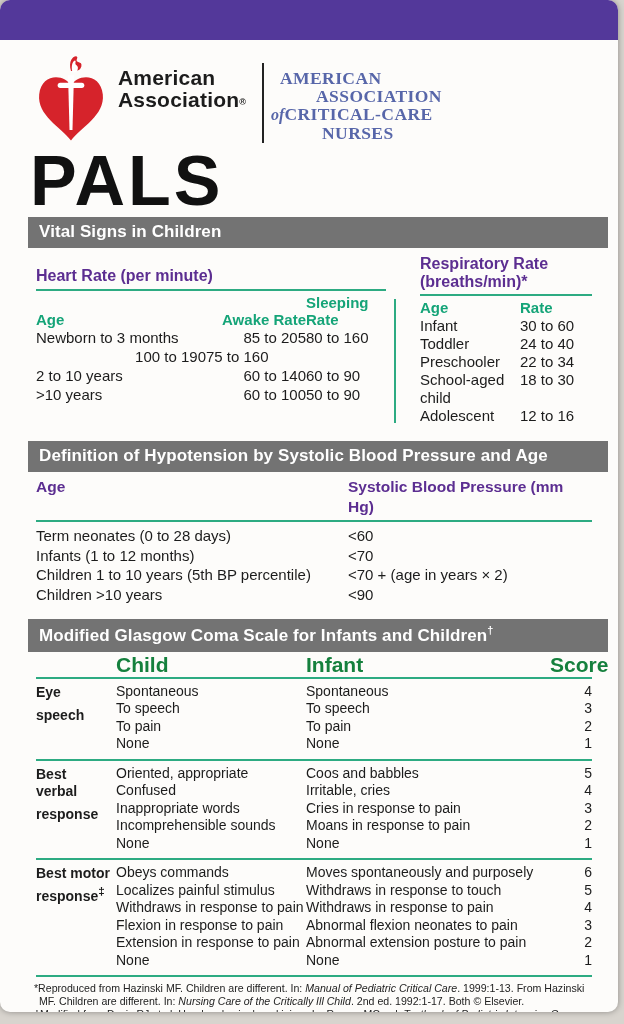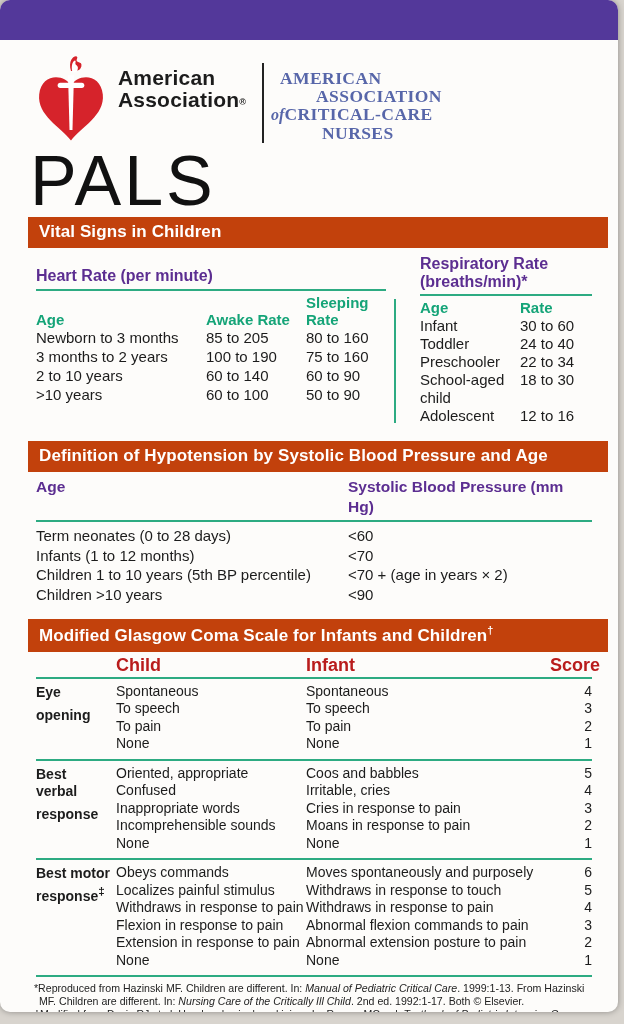--- a/index.html
+++ b/index.html
@@ -25,62 +25,62 @@
   .aha-mark { width: 74px; height: 92px; flex: none; }
   .aha-text { font-weight: bold; font-size: 21px; line-height: 1.07; margin: 14px 0 0 10px; letter-spacing: .2px; }
   .aha-text .reg { font-size: 9px; vertical-align: 2px; }
   .logo-divider { width: 2px; background: #222; height: 80px; margin: 10px 16px 0 16px; flex: none; }
   .aacn { font-family: "Liberation Serif", serif; color: #5766a9; font-size: 17.5px; line-height: 1.04; margin-top: 16px; letter-spacing: .4px; font-weight: bold; }
   .aacn .l2 { margin-left: 36px; }
   .aacn .l3 { margin-left: -9px; }
   .aacn .l3 i { font-size: 16px; letter-spacing: 0; }
   .aacn .l4 { margin-left: 42px; }
 
-  .pals-title { font-size: 70px; font-weight: normal; letter-spacing: 3px; line-height: 60px; margin: 2px 0 0 30px; color: #111; }
+  .pals-title { font-size: 70px; font-weight: bold; letter-spacing: 3px; line-height: 60px; margin: 2px 0 0 30px; color: #111; }
 
   
   .banner {
     margin: 6px 10px 0 28px;
-    background: #c2410c;
+    background: #737373;
     color: #fff; font-weight: bold; font-size: 17px;
     padding: 5px 11px 6px 11px;
     letter-spacing: .1px;
   }
   .banner sup { font-size: 11px; }
   .green-txt { color: #15a478; }
   .green-rule { border-top: 2px solid #2dab82; }
 
   
   .vital-content { display: flex; padding: 6px 26px 10px 36px; position: relative; }
   .hr-col { width: 350px; flex: none; }
   .sub-heading { font-weight: bold; font-size: 16px; color: #5c2e91; }
   .hr-col .sub-heading { margin-top: 13px; }
   .hr-col .green-rule { margin-top: 4px; }
   .hr-table { font-size: 15px; }
   .hr-head, .hr-row { display: grid; grid-template-columns: 170px 100px 1fr; }
   .hr-head { align-items: end; font-weight: bold; color: #15a478; line-height: 17px; padding-top: 3px; }
   .hr-row { line-height: 19px; }
-  .col-c { text-align: left; }
+  .col-c { text-align: right; }
   .v-divider { width: 2px; background: #2dab82; margin: 45px 0 2px 8px; flex: none; }
   .rr-col { flex: 1; padding-left: 24px; padding-top: 1px; }
   .rr-col .green-rule { margin-top: 3px; }
   .rr-head, .rr-row { display: grid; grid-template-columns: 1fr 72px; }
   .rr-head { font-weight: bold; color: #15a478; line-height: 19px; padding-top: 2px; font-size: 15px; }
   .rr-row { font-size: 15px; line-height: 18px; }
 
   
   .hypo-table { padding: 5px 26px 9px 36px; font-size: 15px; }
   .hypo-head, .hypo-row { display: grid; grid-template-columns: 312px 1fr; }
   .hypo-head { font-weight: bold; font-size: 15.5px; color: #5c2e91; line-height: 20px; }
   .hypo-table .green-rule { margin: 3px 0 4px 0; }
   .hypo-row { line-height: 19.5px; }
 
   
   .gcs-table { padding: 3px 26px 0 36px; font-size: 14px; }
-  .gcs-head { display: grid; grid-template-columns: 80px 190px 1fr 42px; font-weight: bold; font-size: 18px; color: #b91c1c; line-height: 20px; }
+  .gcs-head { display: grid; grid-template-columns: 80px 190px 1fr 42px; font-weight: bold; font-size: 21px; color: #15803d; line-height: 20px; }
   .gcs-head .score-h { }
   .gcs-table .green-rule { margin: 2px 0 0 0; }
   .gcs-group { display: grid; grid-template-columns: 80px 1fr; padding: 4px 0 4px 0; }
   .group-label { font-weight: bold; line-height: 17px; padding-top: 1px; padding-right: 6px; }
   .gcs-row { display: grid; grid-template-columns: 190px 1fr 42px; line-height: 17.5px; }
   .g-score { text-align: right; }
 
   
   .footnotes { padding: 5px 24px 0 34px; font-size: 10.6px; line-height: 12.7px; color: #222; }
   .footnote { padding-left: 5px; text-indent: -5px; }
@@ -128,21 +128,20 @@
             <div>Sleeping</div>
             <div>Rate</div>
           </div>
         </div>
         <div class="hr-row">
           <div>Newborn to 3 months</div>
           <div class="col-c">85 to 205</div>
           <div>80 to 160</div>
         </div>
         <div class="hr-row">
-          <div>3 months to 2 years</div>
           <div class="col-c">100 to 190</div>
           <div>75 to 160</div>
         </div>
         <div class="hr-row">
           <div>2 to 10 years</div>
           <div class="col-c">60 to 140</div>
           <div>60 to 90</div>
         </div>
         <div class="hr-row">
           <div>&gt;10 years</div>
@@ -216,21 +215,21 @@
   <div class="gcs-table">
     <div class="gcs-head">
       <div></div>
       <div>Child</div>
       <div>Infant</div>
       <div class="score-h">Score</div>
     </div>
     <div class="green-rule"></div>
 
     <div class="gcs-group">
-      <div class="group-label"><span>Eye opening</span><sup></sup></div>
+      <div class="group-label"><span>Eye speech</span><sup></sup></div>
       <div>
         <div class="gcs-row">
           <div class="g-child">Spontaneous</div>
           <div class="g-infant">Spontaneous</div>
           <div class="g-score">4</div>
         </div>
         <div class="gcs-row">
           <div class="g-child">To speech</div>
           <div class="g-infant">To speech</div>
           <div class="g-score">3</div>
@@ -294,21 +293,21 @@
           <div class="g-infant">Withdraws in response to touch</div>
           <div class="g-score">5</div>
         </div>
         <div class="gcs-row">
           <div class="g-child">Withdraws in response to pain</div>
           <div class="g-infant">Withdraws in response to pain</div>
           <div class="g-score">4</div>
         </div>
         <div class="gcs-row">
           <div class="g-child">Flexion in response to pain</div>
-          <div class="g-infant">Abnormal flexion commands to pain</div>
+          <div class="g-infant">Abnormal flexion neonates to pain</div>
           <div class="g-score">3</div>
         </div>
         <div class="gcs-row">
           <div class="g-child">Extension in response to pain</div>
           <div class="g-infant">Abnormal extension posture to pain</div>
           <div class="g-score">2</div>
         </div>
         <div class="gcs-row">
           <div class="g-child">None</div>
           <div class="g-infant">None</div>

